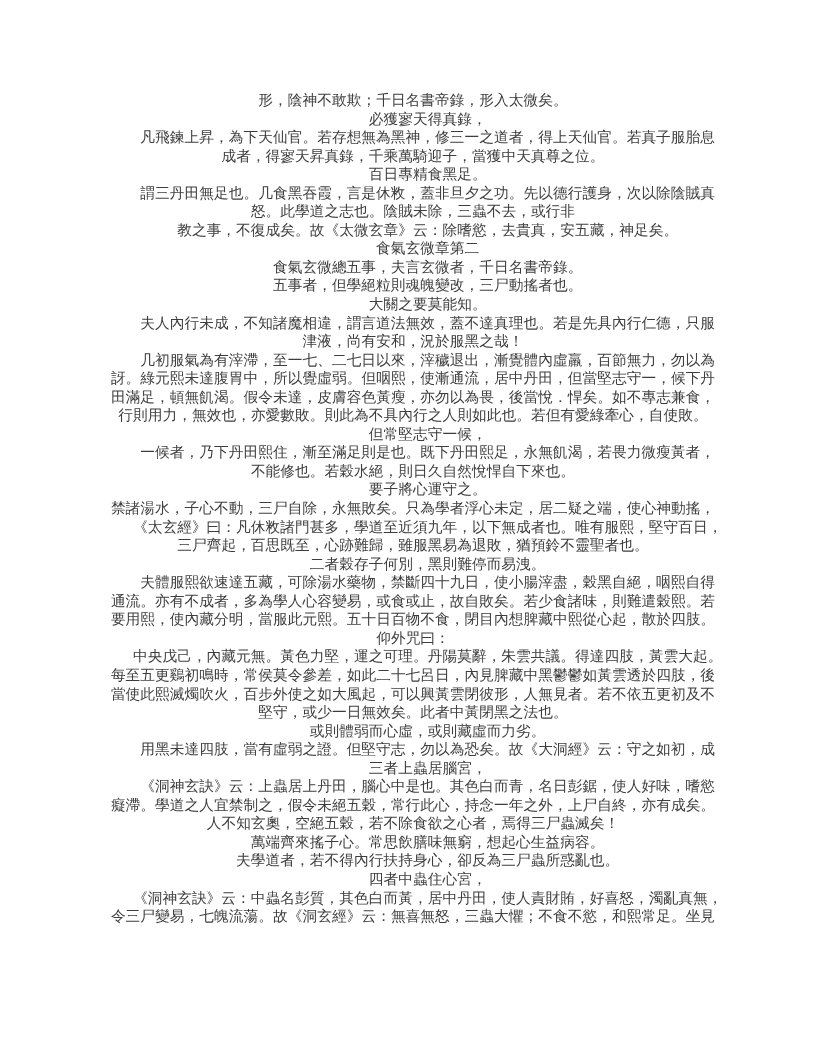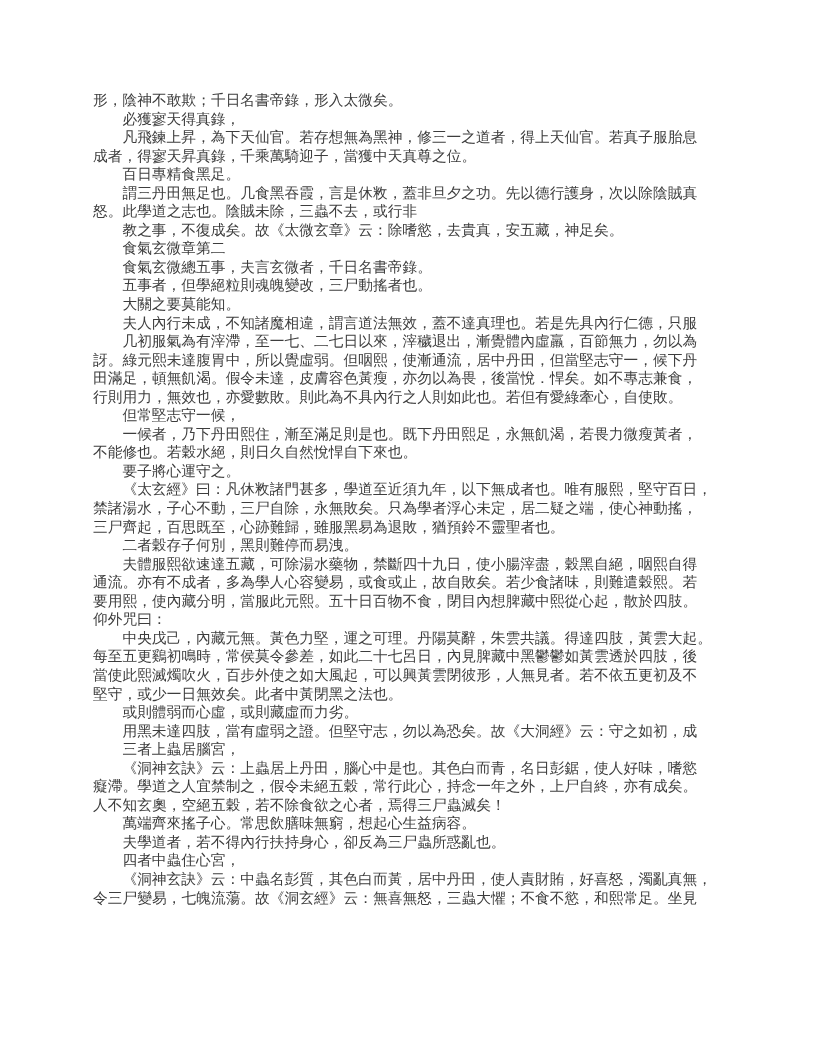--- a/index.html
+++ b/index.html
@@ -20,20 +20,21 @@
     left: 93px;
     top: 91px;
     width: 640px;
     color: #3d3d3d;
     font-size: 14.7px;
     line-height: 18.55px;
   }
   .line {
     white-space: pre;
     letter-spacing: 0.05px;
+    text-align: center;
   }
   .line.indent {
     text-indent: 2em;
   }
 </style>
 </head>
 <body>
 
 <div class="page">
   <div class="textblock" id="textblock" style="color: rgb(61, 61, 61);">
@@ -43,30 +44,31 @@
       <div class="line">成者，得寥天昇真錄，千乘萬騎迎子，當獲中天真尊之位。</div>
       <div class="line indent">百日專精食黑足。</div>
       <div class="line indent">謂三丹田無足也。几食黑吞霞，言是休敉，蓋非旦夕之功。先以德行護身，次以除陰賊真</div>
       <div class="line">怒。此學道之志也。陰賊未除，三蟲不去，或行非</div>
       <div class="line indent">教之事，不復成矣。故《太微玄章》云：除嗜慾，去貴真，安五藏，神足矣。</div>
       <div class="line indent">食氣玄微章第二</div>
       <div class="line indent">食氣玄微總五事，夫言玄微者，千日名書帝錄。</div>
       <div class="line indent">五事者，但學絕粒則魂魄變改，三尸動搖者也。</div>
       <div class="line indent">大關之要莫能知。</div>
       <div class="line indent">夫人內行未成，不知諸魔相違，謂言道法無效，蓋不達真理也。若是先具內行仁德，只服</div>
+      <div class="line">津液，尚有安和，況於服黑之哉！</div>
       <div class="line indent">几初服氣為有滓滯，至一七、二七日以來，滓穢退出，漸覺體內虛羸，百節無力，勿以為</div>
       <div class="line">訝。綠元熙未達腹胃中，所以覺虛弱。但咽熙，使漸通流，居中丹田，但當堅志守一，候下丹</div>
       <div class="line">田滿足，頓無飢渴。假令未達，皮膚容色黃瘦，亦勿以為畏，後當悅．悍矣。如不專志兼食，</div>
       <div class="line">行則用力，無效也，亦愛數敗。則此為不具內行之人則如此也。若但有愛綠牽心，自使敗。</div>
       <div class="line indent">但常堅志守一候，</div>
       <div class="line indent">一候者，乃下丹田熙住，漸至滿足則是也。既下丹田熙足，永無飢渴，若畏力微瘦黃者，</div>
       <div class="line">不能修也。若穀水絕，則日久自然悅悍自下來也。</div>
       <div class="line indent">要子將心運守之。</div>
+      <div class="line">禁諸湯水，子心不動，三尸自除，永無敗矣。只為學者浮心未定，居二疑之端，使心神動搖，</div>
       <div class="line indent">《太玄經》曰：凡休敉諸門甚多，學道至近須九年，以下無成者也。唯有服熙，堅守百日，</div>
-      <div class="line">禁諸湯水，子心不動，三尸自除，永無敗矣。只為學者浮心未定，居二疑之端，使心神動搖，</div>
       <div class="line">三尸齊起，百思既至，心跡難歸，雖服黑易為退敗，猶預鈴不靈聖者也。</div>
       <div class="line indent">二者穀存子何別，黑則難停而易洩。</div>
       <div class="line indent">夫體服熙欲速達五藏，可除湯水藥物，禁斷四十九日，使小腸滓盡，穀黑自絕，咽熙自得</div>
       <div class="line">通流。亦有不成者，多為學人心容變易，或食或止，故自敗矣。若少食諸味，則難遣穀熙。若</div>
       <div class="line">要用熙，使內藏分明，當服此元熙。五十日百物不食，閉目內想脾藏中熙從心起，散於四肢。</div>
       <div class="line">仰外咒曰：</div>
       <div class="line indent">中央戊己，內藏元無。黃色力堅，運之可理。丹陽莫辭，朱雲共議。得達四肢，黃雲大起。</div>
       <div class="line">每至五更鷄初鳴時，常侯莫令參差，如此二十七呂日，內見脾藏中黑鬱鬱如黃雲透於四肢，後</div>
       <div class="line">當使此熙滅燭吹火，百步外使之如大風起，可以興黃雲閉彼形，人無見者。若不依五更初及不</div>
       <div class="line">堅守，或少一日無效矣。此者中黃閉黑之法也。</div>

